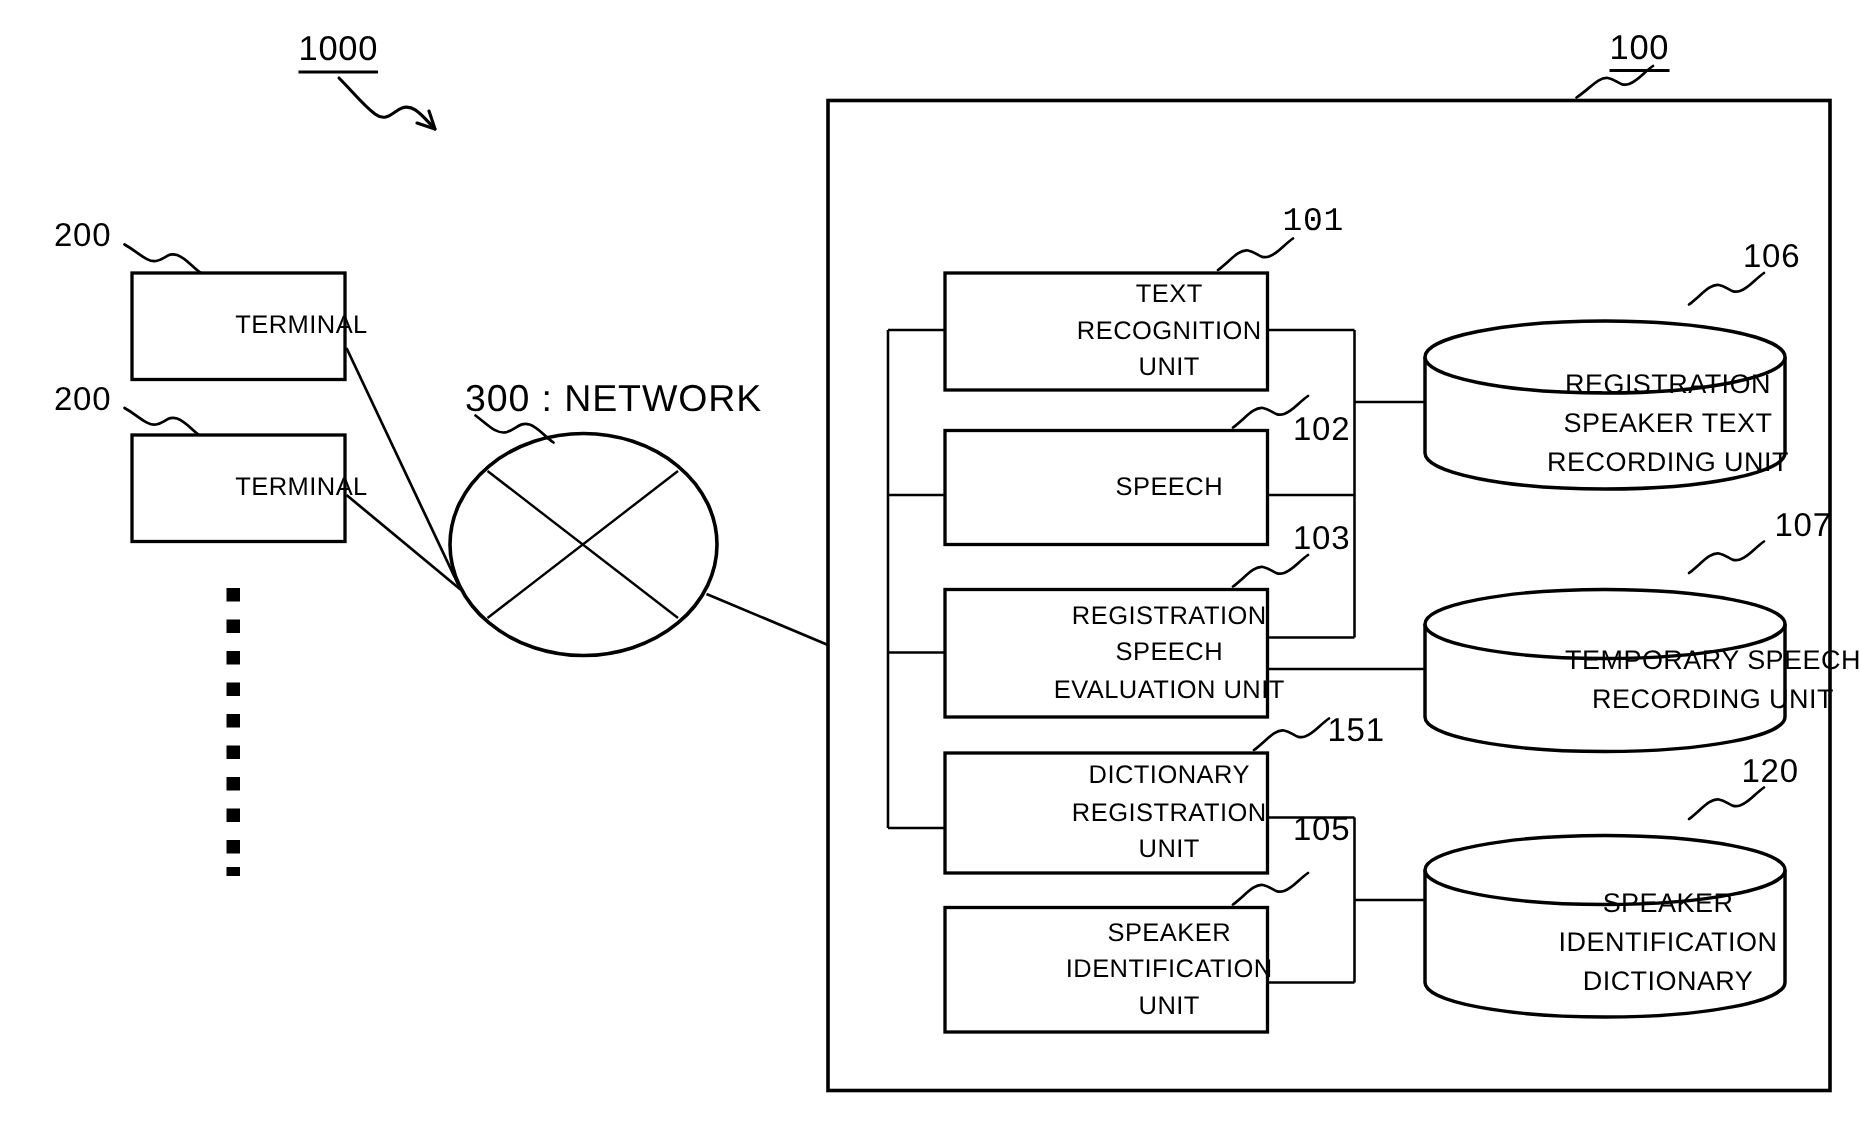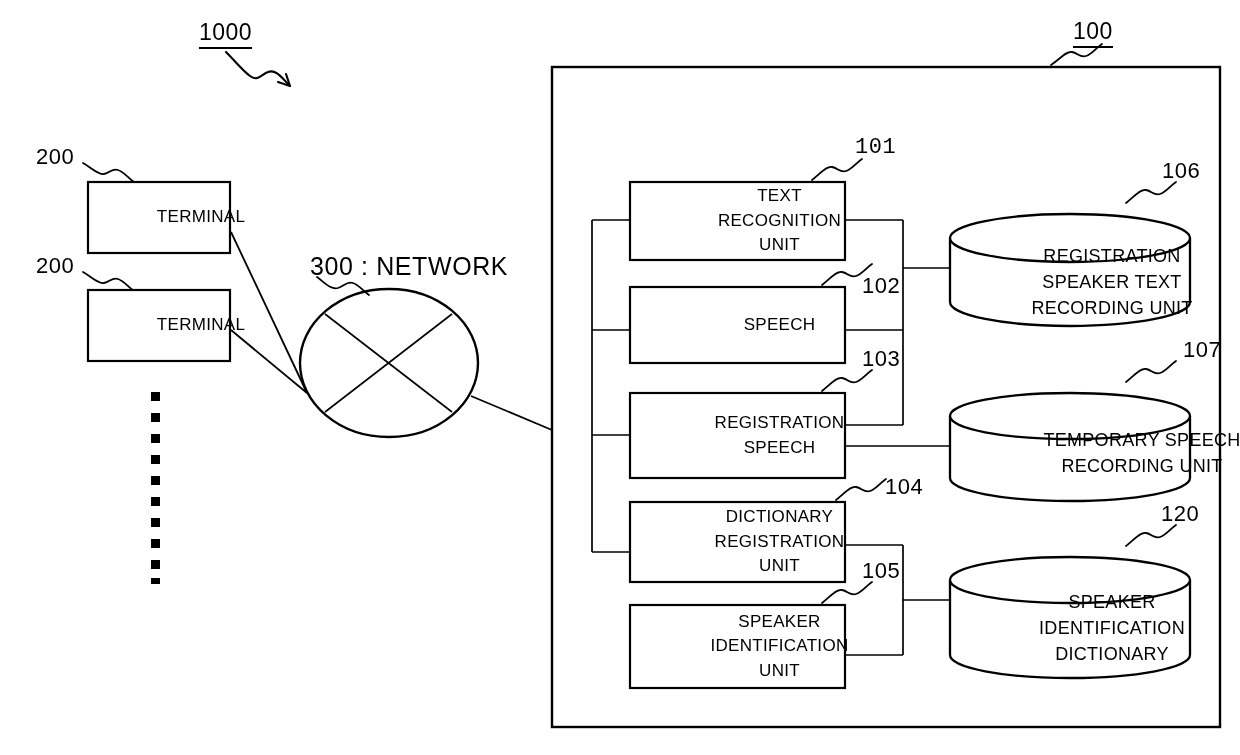--- a/index.html
+++ b/index.html
@@ -189,40 +189,41 @@
     <span>TERMINAL</span>
   </div>
 
   <div class="netlabel" style="left:310px; top:252px;">300 : NETWORK</div>
 
   <div class="lbl refnum-underlined" style="left:1073px; top:17px;">100</div>
 
   <div class="lbl refnum" style="left:855px; top:135px;font-family:Liberation Mono, monospace;">101</div>
   <div class="lbl refnum" style="left:862px; top:240px;margin-top:33px;">102</div>
   <div class="lbl refnum" style="left:862px; top:346px;">103</div>
-  <div class="lbl refnum" style="left:885px; top:474px;">104</div>
-  <div class="lbl refnum" style="left:862px; top:558px;">105</div>
+  <div class="lbl refnum" style="left:885px; top:474px;">151</div>
+  <div class="lbl refnum" style="left:862px; top:540px;">105</div>
 
   <div class="lbl refnum" style="left:1162px; top:158px;">106</div>
   <div class="lbl refnum" style="left:1183px; top:337px;">107</div>
   <div class="lbl refnum" style="left:1161px; top:501px;">120</div>
 
   <div class="boxtext" style="left:630px; top:182px; width:215px; height:78px;">
     <span>TEXT</span>
     <span>RECOGNITION</span>
     <span>UNIT</span>
   </div>
 
   <div class="boxtext" style="left:630px; top:287px; width:215px; height:76px;">
     <span>SPEECH</span>
   </div>
 
   <div class="boxtext" style="left:630px; top:393px; width:215px; height:85px;">
     <span>REGISTRATION</span>
     <span>SPEECH</span>
+    <span>EVALUATION UNIT</span>
   </div>
 
   <div class="boxtext" style="left:630px; top:502px; width:215px; height:80px;">
     <span>DICTIONARY</span>
     <span>REGISTRATION</span>
     <span>UNIT</span>
   </div>
 
   <div class="boxtext" style="left:630px; top:605px; width:215px; height:83px;">
     <span>SPEAKER</span>

